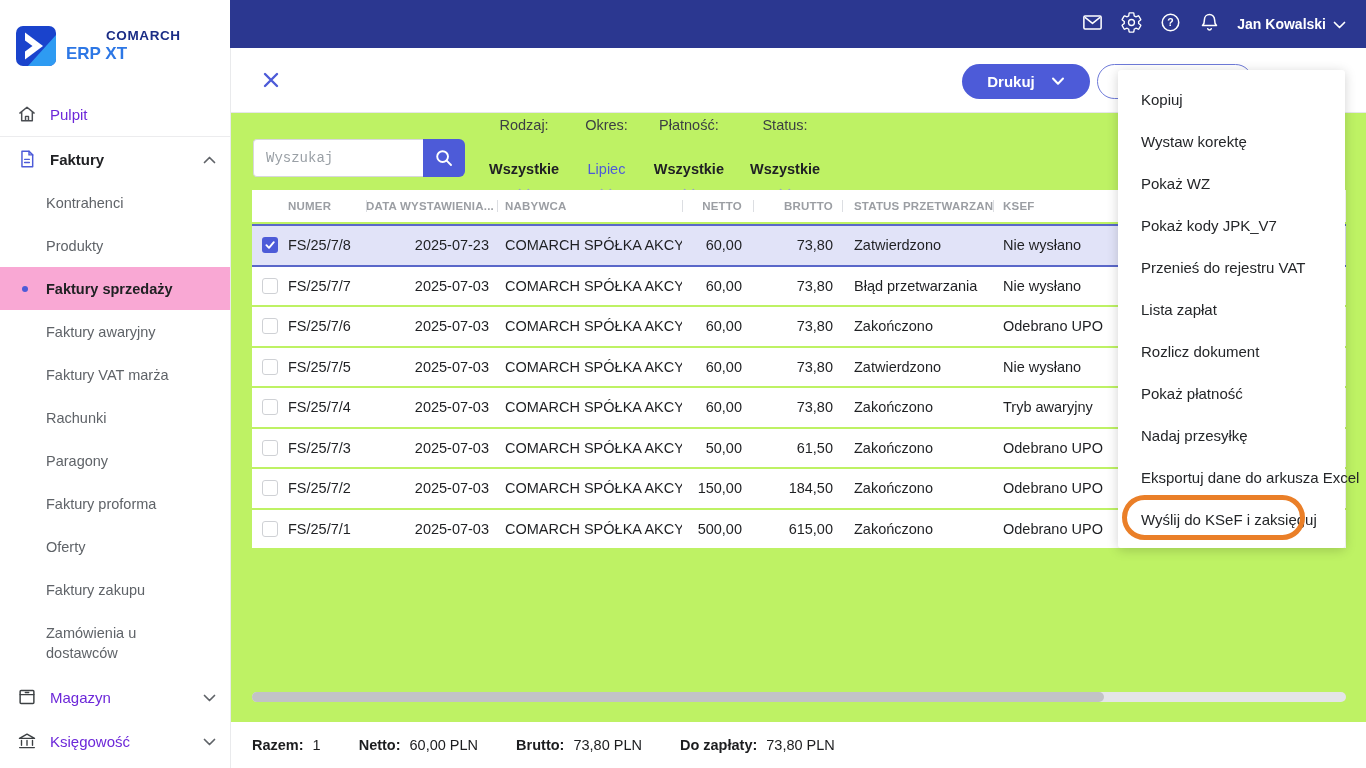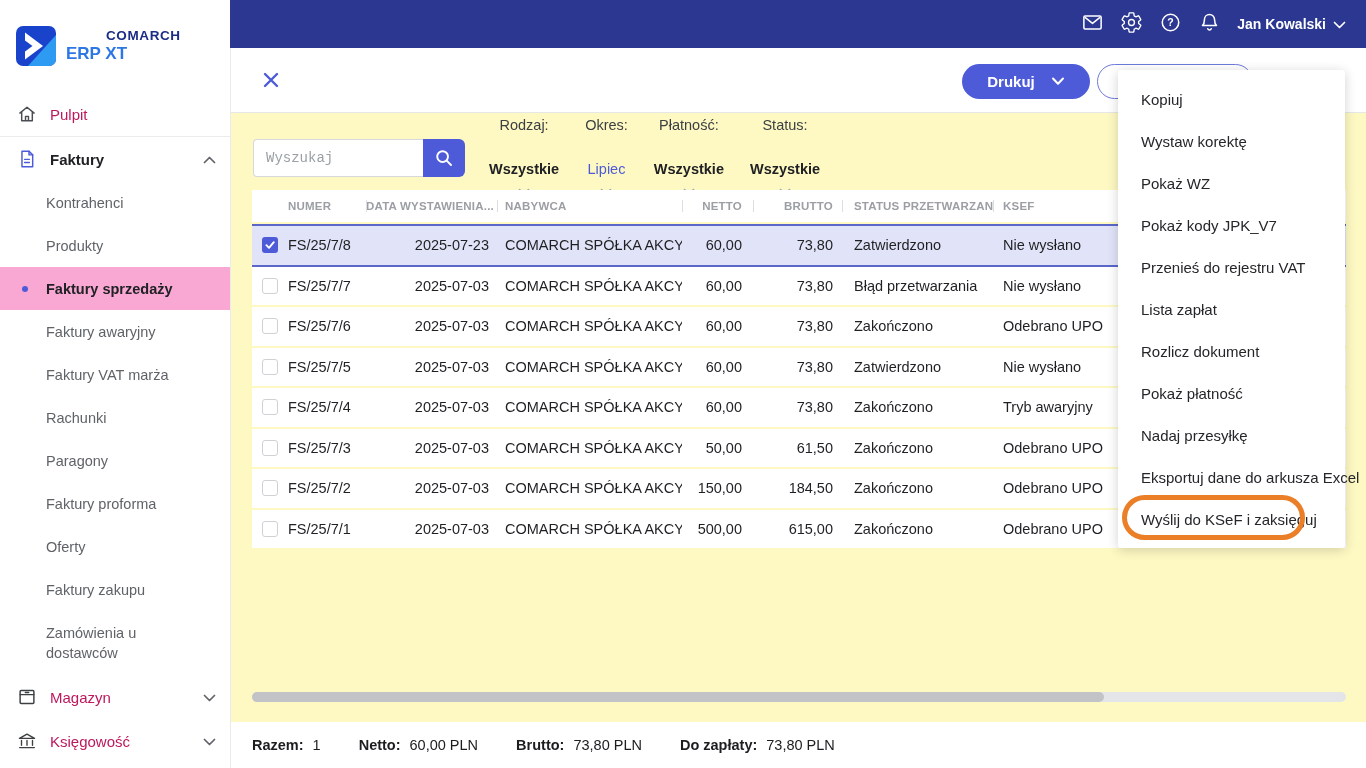--- a/index.html
+++ b/index.html
@@ -9,37 +9,37 @@
   
   .sidebar{position:absolute;left:0;top:0;width:230px;height:768px;background:#fff;
            border-right:1px solid #e9eaec;z-index:10;}
   .brand{height:92px;display:flex;align-items:center;padding-left:16px;box-sizing:border-box;cursor:pointer;}
   .brand svg{margin-right:10px;}
   .brand-text{display:flex;flex-direction:column;line-height:1.15;}
   .brand-line1{font-size:13.5px;font-weight:bold;color:#1b2d86;letter-spacing:.6px;margin-left:40px;}
   .brand-line2{font-size:17px;font-weight:bold;color:#2d77e5;}
   .side-item{height:44px;display:flex;align-items:center;padding:0 14px 0 16px;cursor:pointer;}
   .side-item .ic{width:24px;height:24px;margin-right:10px;flex:0 0 24px;display:flex;align-items:center;}
-  .side-item .lbl{flex:1;font-size:15px;color:#be185d;}
+  .side-item .lbl{flex:1;font-size:15px;color:#6d28d9;}
   .side-item .lbl.bold{font-weight:bold;color:#202124;}
   .side-divider{height:1px;background:#ececee;margin:0;}
   .sub-item{position:relative;min-height:43px;display:flex;align-items:center;
             padding:0 30px 0 46px;font-size:14.5px;color:#5f6368;cursor:pointer;line-height:20px;}
   .sub-item.active{background:#f9a8d4;font-weight:bold;color:#202124;}
   .sub-item.active .dot{position:absolute;left:22px;top:50%;margin-top:-3px;width:6px;height:6px;
             border-radius:50%;background:#4d5bd8;}
   .sub-item.twoline{height:64px;}
   
   .topbar{position:absolute;left:230px;top:0;right:0;height:48px;background:#2b3790;z-index:12;
           display:flex;align-items:center;justify-content:flex-end;}
   .topbar-right{display:flex;align-items:center;gap:17px;padding-right:20px;}
   .tb-icon{width:22px;height:22px;display:flex;align-items:center;justify-content:center;cursor:pointer;}
   .user{display:flex;align-items:center;gap:7px;color:#fff;font-size:14px;font-weight:bold;cursor:pointer;}
   
-  .main{position:absolute;left:230px;top:48px;right:0;bottom:0;background:#fef9c3;border-radius:26px;}
+  .main{position:absolute;left:230px;top:48px;right:0;bottom:0;background:#bef264;border-radius:26px;}
   .page-header{position:absolute;left:0;top:0;right:0;height:64px;background:#fff;
                border-bottom:1px solid #e6e7e9;}
   .close-btn{position:absolute;left:30px;top:22px;width:22px;height:22px;background:none;border:none;
              padding:0;cursor:pointer;}
   .print-btn{position:absolute;left:732px;top:16px;width:128px;height:35px;border:none;cursor:pointer;
              border-radius:17.5px;background:#4d5bd8;color:#fff;display:flex;align-items:center;
              justify-content:center;gap:16px;font-size:15px;font-weight:bold;
              font-family:"Liberation Sans","DejaVu Sans",sans-serif;}
   .ghost-pill{position:absolute;left:867px;top:16px;width:156px;height:35px;border-radius:17.5px;
               background:#fff;border:1.5px solid #6e7ad9;box-sizing:border-box;cursor:pointer;z-index:5;}

